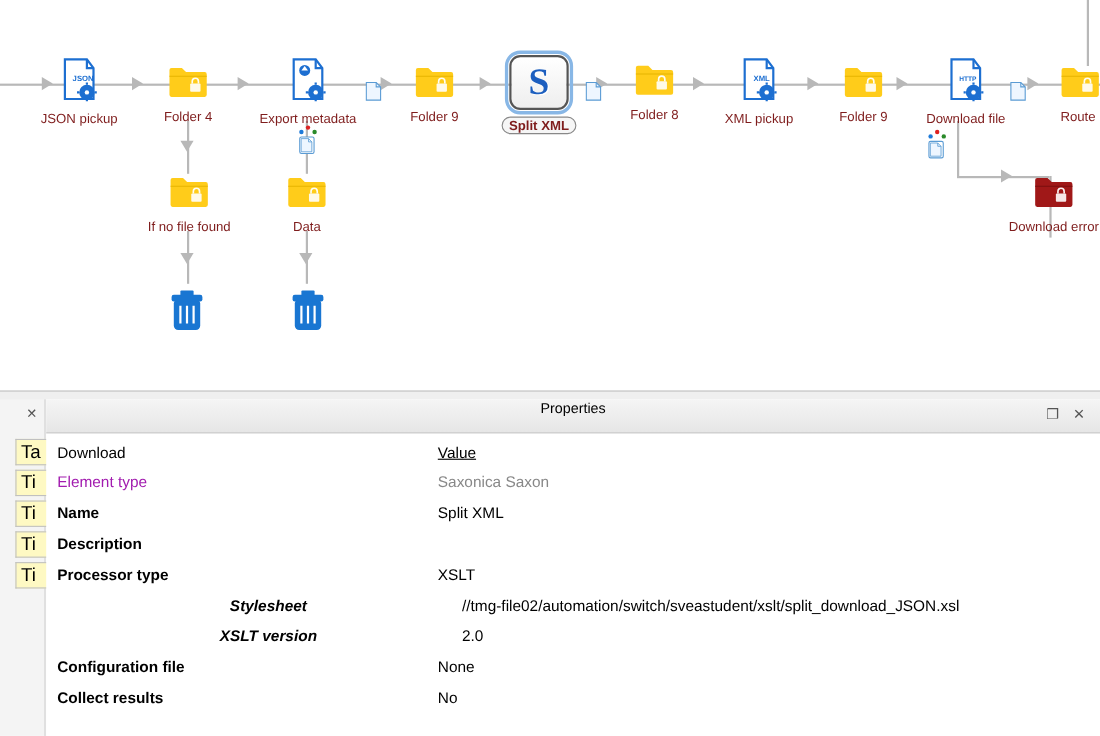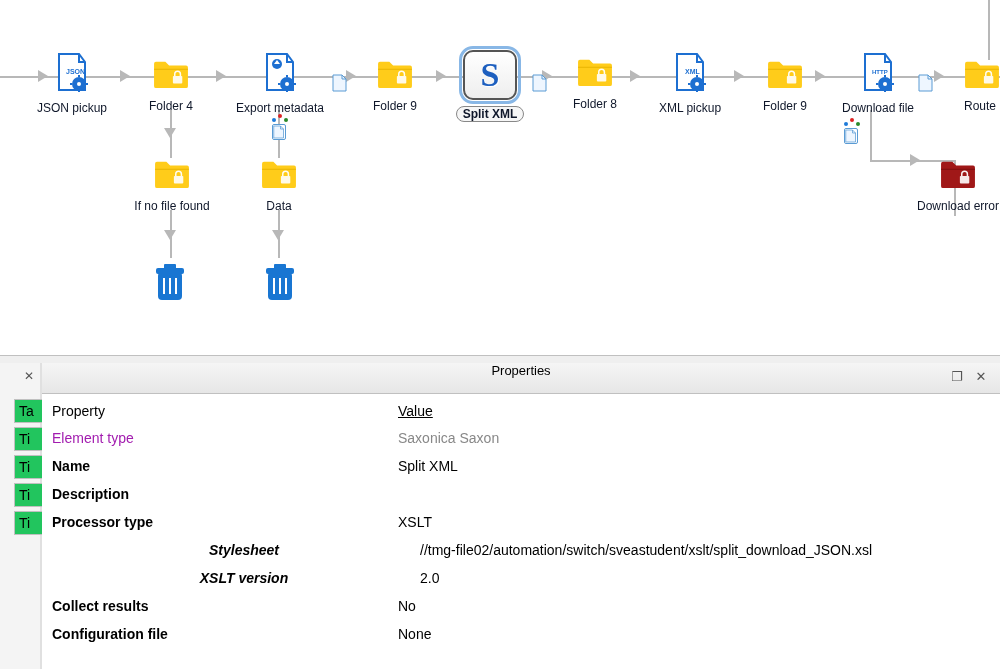--- a/index.html
+++ b/index.html
@@ -33,21 +33,21 @@
     background: #b8b8b8;
   }
   .node {
     position: absolute;
     width: 70px;
     text-align: center;
   }
   .node-label {
     margin-top: 6px;
     font-size: 12px;
-    color: #0f172a;
+    color: #7f1d1d;
     white-space: nowrap;
   }
   .icon {
     display: inline-block;
     position: relative;
   }
   
   .icon-folder {
     width: 40px; height: 32px;
   }
@@ -122,26 +122,26 @@
     position:absolute; right:4px; top:6px;
     width:14px;height:14px;
     font-size:12px; line-height:14px;
     color:#555;text-align:center;
     cursor:pointer;
   }
   .tab-stub {
     position:absolute;
     left:14px;
     width:26px;height:22px;
-    background:#22c55e;
+    background:#fef9c3;
     border:1px solid #c0c0c0;
     border-right:none;
     padding-left:4px;
     line-height:22px;
-    font-size:14px;
+    font-size:17px;
     overflow:hidden;
   }
 
   
   .props-panel {
     position:absolute;
     left:42px; top:363px;
     width:958px; height:306px;
     background:#fff;
   }
@@ -452,21 +452,21 @@
 
 <div class="props-panel">
   <div class="props-titlebar">
     <span class="title">Properties</span>
     <span class="btn restore">❐</span>
     <span class="btn close">✕</span>
   </div>
 
   <div class="props-table">
     <div class="props-head">
-      <div class="col-prop">Property</div>
+      <div class="col-prop">Download</div>
       <div class="col-val">Value</div>
     </div>
 
     <div class="prop-row">
       <div class="pk gray">Element type</div>
       <div class="pv gray">Saxonica Saxon</div>
     </div>
     <div class="prop-row">
       <div class="pk">Name</div>
       <div class="pv">Split XML</div>
@@ -481,21 +481,21 @@
     </div>
     <div class="prop-row">
       <div class="pk italic">Stylesheet</div>
       <div class="pv">//tmg-file02/automation/switch/sveastudent/xslt/split_download_JSON.xsl</div>
     </div>
     <div class="prop-row">
       <div class="pk italic">XSLT version</div>
       <div class="pv">2.0</div>
     </div>
     <div class="prop-row">
+      <div class="pk">Configuration file</div>
+      <div class="pv">None</div>
+    </div>
+    <div class="prop-row">
       <div class="pk">Collect results</div>
       <div class="pv">No</div>
     </div>
-    <div class="prop-row">
-      <div class="pk">Configuration file</div>
-      <div class="pv">None</div>
-    </div>
   </div>
 </div>
 
 </body></html>

